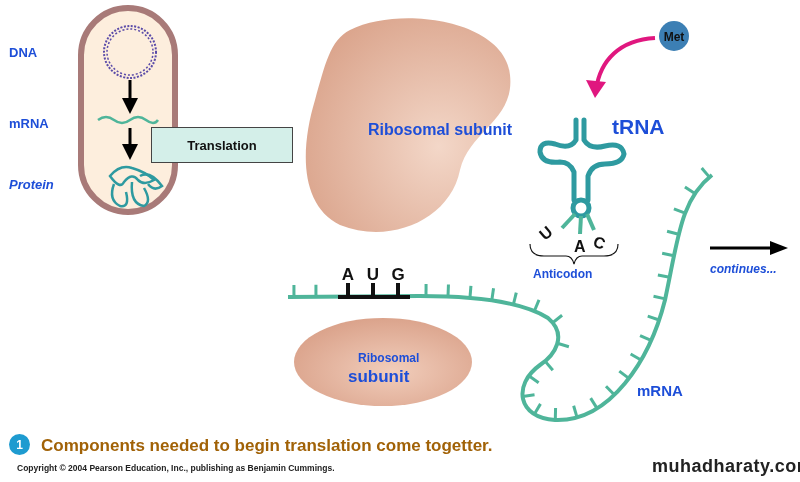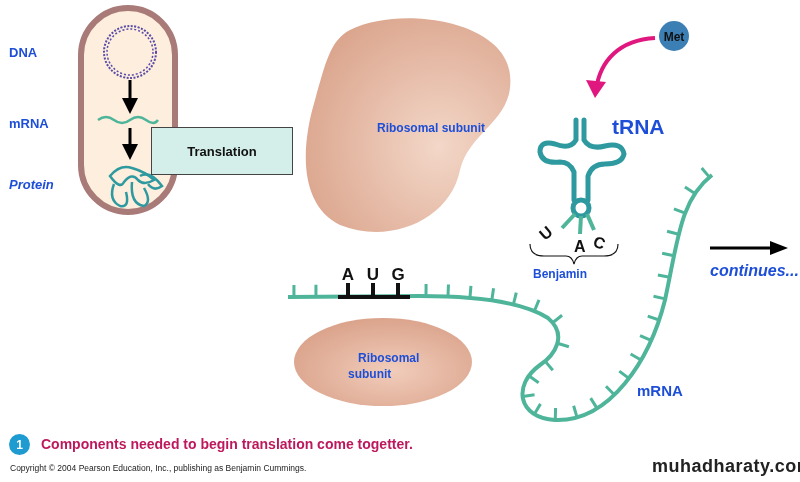--- a/index.html
+++ b/index.html
@@ -1,23 +1,23 @@
 <!DOCTYPE html>
 <html><head>
 <meta charset="utf-8">
 <style>
   html,body{margin:0;padding:0;background:#fff;}
   body{width:800px;height:482px;position:relative;overflow:hidden;font-family:"Liberation Sans",sans-serif;}
   svg{position:absolute;left:0;top:0;}
   .lbl{font-family:"Liberation Sans",sans-serif;font-weight:bold;fill:#111;}
   .abs{position:absolute;font-family:"Liberation Sans",sans-serif;font-weight:bold;color:#1d4ed8;white-space:nowrap;}
-  .trans-box{position:absolute;left:151px;top:127px;width:142px;height:48px;background:#d4efe9;border:1.5px solid #444;box-sizing:border-box;display:flex;align-items:center;justify-content:center;font-size:13px;font-weight:bold;color:#111;}
+  .trans-box{position:absolute;left:151px;top:127px;width:142px;height:36px;background:#d4efe9;border:1.5px solid #444;box-sizing:border-box;display:flex;align-items:center;justify-content:center;font-size:13px;font-weight:bold;color:#111;}
   .step-badge{position:absolute;left:9px;top:434px;width:21px;height:21px;border-radius:50%;background:#1e9bd0;color:#fff;font-size:12px;font-weight:bold;display:flex;align-items:center;justify-content:center;}
-  .caption{position:absolute;left:41px;top:436px;font-size:14px;font-weight:bold;color:#be185d;text-align:center;}
-  .copyright{position:absolute;left:10px;top:463px;font-size:8.5px;color:#222;font-weight:normal;}
+  .caption{position:absolute;left:41px;top:436px;font-size:17px;font-weight:bold;color:#a16207;text-align:center;}
+  .copyright{position:absolute;left:17px;top:463px;font-size:8.5px;color:#222;font-weight:bold;}
   .watermark{position:absolute;left:652px;top:456px;font-size:18px;font-weight:bold;color:#222;letter-spacing:0.5px;}
 </style>
 </head>
 <body>
 
 <svg width="800" height="482" viewBox="0 0 800 482">
   <defs>
     <radialGradient id="riboGrad" cx="65%" cy="60%" r="70%">
       <stop offset="0%" stop-color="#f3d7c8"></stop>
       <stop offset="100%" stop-color="#dba58d"></stop>
@@ -127,25 +127,25 @@
   </g>
 </svg>
 
 <div class="abs" style="left:9px;top:45px;font-size:13px;">DNA</div>
 <div class="abs" style="left:9px;top:116px;font-size:13px;">mRNA</div>
 <div class="abs" style="left:9px;top:177px;font-size:13px;font-style:italic;">Protein</div>
 <div class="trans-box">
     <span>Translation</span>
   </div>
 
-<div class="abs" style="left:377px;top:121px;font-size:12px;">Ribosomal subunit</div>
+<div class="abs" style="left:368px;top:121px;font-size:16px;">Ribosomal subunit</div>
 <div class="abs" style="left:348px;top:351px;font-size:12px;padding-left:10px;">Ribosomal</div>
-<div class="abs" style="left:348px;top:367px;font-size:12px;">subunit</div>
+<div class="abs" style="left:348px;top:367px;font-size:17px;">subunit</div>
 
 <div class="abs" style="left:612px;top:115px;font-size:21px;">tRNA</div>
-<div class="abs" style="left:533px;top:267px;font-size:12px;">Benjamin</div>
-<div class="abs" style="left:710px;top:262px;font-size:16px;font-style:italic;">continues...</div>
+<div class="abs" style="left:533px;top:267px;font-size:12px;">Anticodon</div>
+<div class="abs" style="left:710px;top:262px;font-size:12px;font-style:italic;">continues...</div>
 <div class="abs" style="left:637px;top:382px;font-size:15px;">mRNA</div>
 
 <div class="step-badge">1</div>
 <div class="caption">Components needed to begin translation come togetter.</div>
 <div class="copyright">Copyright © 2004 Pearson Education, Inc., publishing as Benjamin Cummings.</div>
 <div class="watermark">muhadharaty.com</div>
 
 </body></html>

